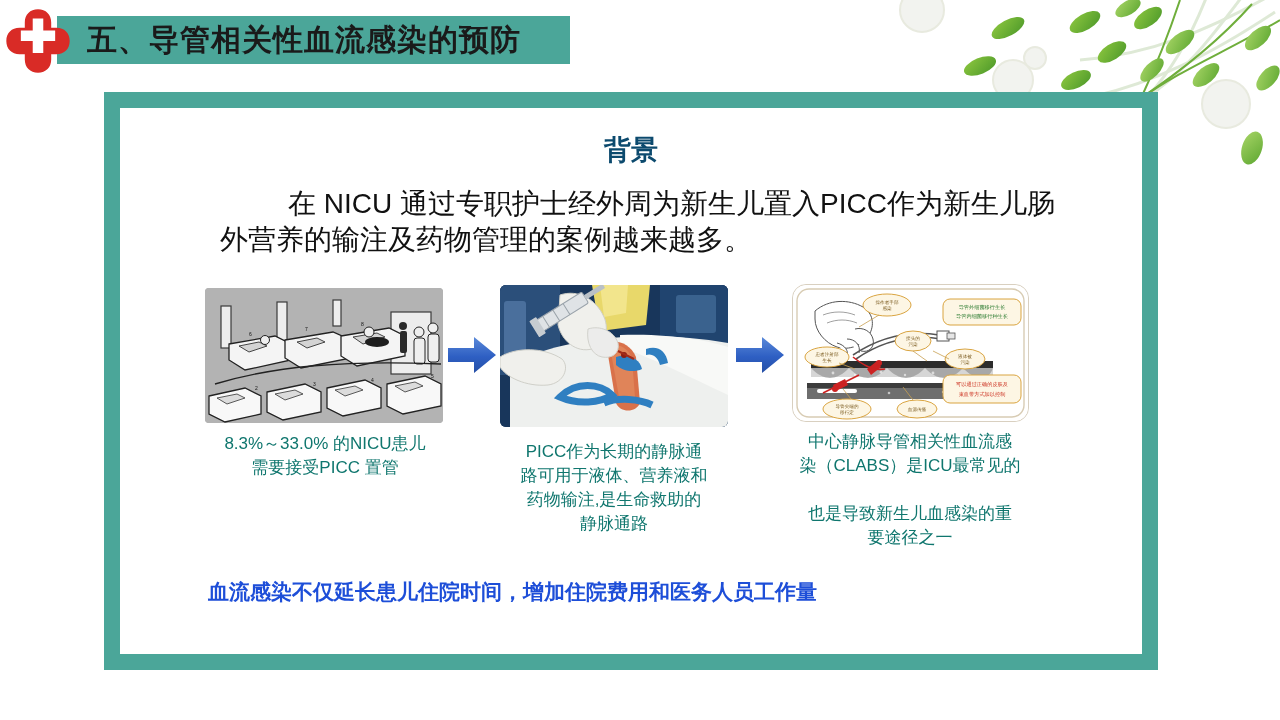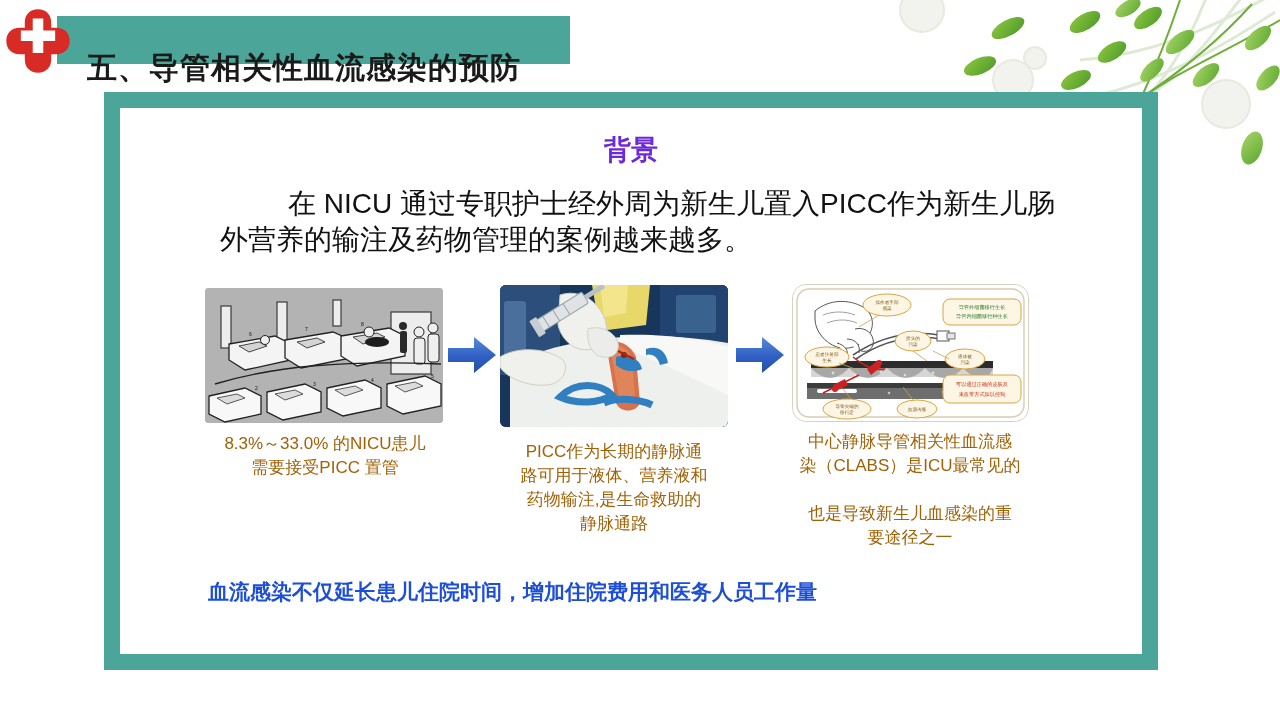--- a/index.html
+++ b/index.html
@@ -39,21 +39,20 @@
     left: 87px;
     top: 18px;
     width: 480px;
     height: 44px;
     line-height: 44px;
     font-size: 30px;
     font-weight: bold;
     color: #1a1a1a;
     letter-spacing: 1px;
     white-space: nowrap;
-    margin-top: 28px;
   }
   #cross-icon {
     position: absolute;
     left: 5px;
     top: 8px;
     width: 66px;
     height: 66px;
   }
 
   
@@ -69,21 +68,21 @@
   }
 
   #section-title {
     position: absolute;
     left: 0;
     right: 0;
     top: 24px;
     text-align: center;
     font-size: 27px;
     font-weight: bold;
-    color: #6d28d9;
+    color: #0c4a6e;
   }
 
   #intro-paragraph {
     position: absolute;
     left: 100px;
     top: 78px;
     width: 840px;
     font-size: 28px;
     line-height: 36px;
     color: #111111;
@@ -100,21 +99,21 @@
 
   .figure-box {
     position: absolute;
     overflow: hidden;
   }
 
   .caption {
     position: absolute;
     font-size: 17px;
     line-height: 24px;
-    color: #a16207;
+    color: #0f766e;
     text-align: center;
   }
 
   
   #figure-ward {
     left: 85px;
     top: 8px;
     width: 238px;
     height: 135px;
     background: #b0b0b0;

